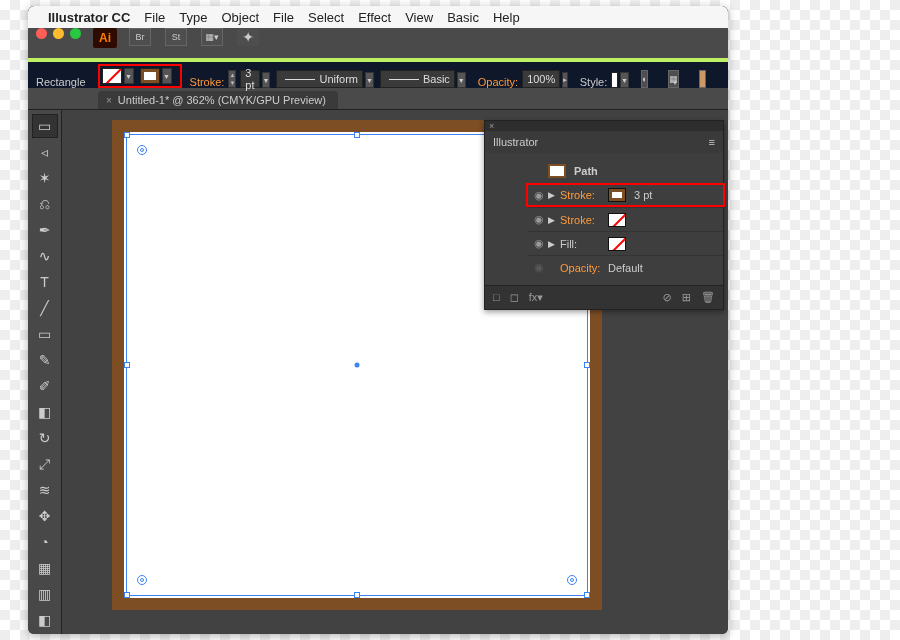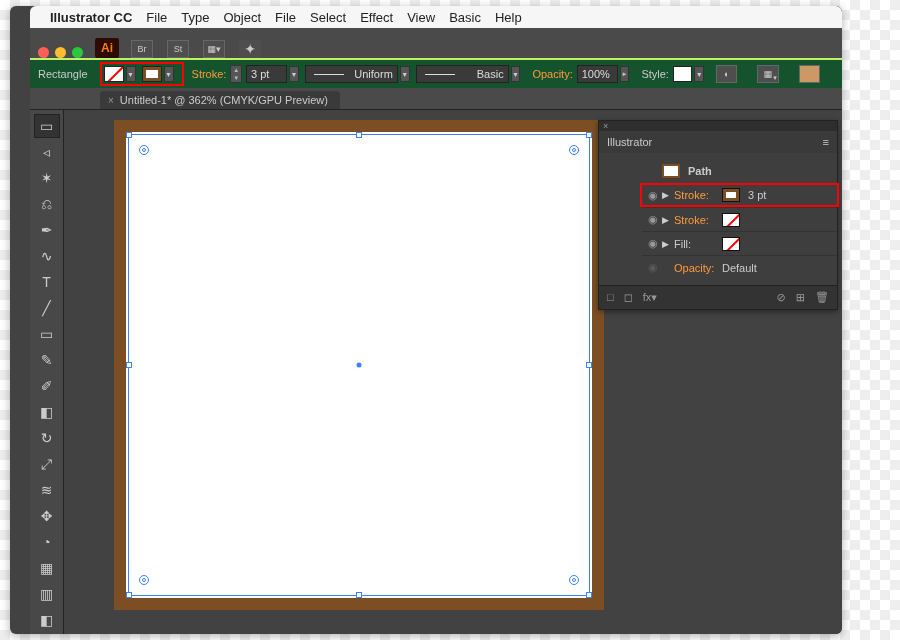--- a/index.html
+++ b/index.html
@@ -1,28 +1,28 @@
 <!DOCTYPE html>
 <html><head>
 <meta charset="utf-8">
 <style>
   * { box-sizing: border-box; margin: 0; padding: 0; }
   body { font-family: "Helvetica Neue", Arial, sans-serif; font-size: 12px; background: repeating-conic-gradient(#eee 0% 25%, #fff 0% 50%) 0 0/20px 20px; width: 900px; height: 640px; overflow: hidden; }
-  .window { position: absolute; left: 10px; top: 6px; width: 832px; height: 628px; background: #424242; border-radius: 6px; box-shadow: 0 2px 10px rgba(0,0,0,0.3); overflow: hidden; padding-left: 20px; }
+  .window { position: absolute; left: 28px; top: 6px; width: 700px; height: 628px; background: #424242; border-radius: 6px; box-shadow: 0 2px 10px rgba(0,0,0,0.3); overflow: hidden; }
   .mac-menubar { height: 22px; background: #f6f6f6; display: flex; align-items: center; padding: 0 10px; font-size: 13px; color: #222; border-top-left-radius: 6px; border-top-right-radius: 6px; }
   .apple { font-size: 15px; margin-right: 10px; }
   .app-title { font-weight: bold; margin-right: 14px; }
   .mac-menubar .menu-item { margin-right: 14px; }
-  .app-bar { height: 30px; background: #4a4a4a; display: flex; align-items: flex-end; padding: 0 8px; }
+  .app-bar { height: 30px; background: #4a4a4a; display: flex; align-items: flex-start; padding: 0 8px; }
   .traffic { display: flex; gap: 6px; margin-right: 12px; }
   .traffic span { width: 11px; height: 11px; border-radius: 50%; display: block; }
   .t-close { background: #ff5f57; } .t-min { background: #febc2e; } .t-max { background: #28c840; }
   .ai-logo { width: 24px; height: 20px; background: #2e0b00; color: #ff7b00; font-weight: bold; display: flex; align-items: center; justify-content: center; font-size: 12px; border-radius: 2px; margin-right: 12px; }
   .hdr-btn { width: 22px; height: 18px; border: 1px solid #666; margin-right: 14px; background: #4e4e4e; display: flex; align-items: center; justify-content: center; color: #ccc; font-size: 9px; }
-  .control-bar { height: 30px; background: #14532d; border-top: 2px solid #bef264; display: flex; align-items: center; padding: 0 8px; font-size: 11px; color: #ccc; }
+  .control-bar { height: 30px; background: #0f172a; border-top: 4px solid #bef264; display: flex; align-items: flex-end; padding: 0 8px; font-size: 11px; color: #ccc; }
   .ctrl-label { margin-right: 12px; }
   .swatch-group { display: flex; align-items: center; border: 2px solid red; padding: 2px; margin-right: 8px; }
   .swatch-btn { width: 20px; height: 16px; border: 1px solid #222; margin-right: 2px; display: flex; align-items: center; justify-content: center; position: relative; }
   .dd-arrow { width: 10px; height: 16px; background: #555; border: 1px solid #333; display: flex; align-items: center; justify-content: center; font-size: 7px; color: #ccc; margin-right: 6px; }
   .none-swatch { background: #fff; position: relative; overflow: hidden; }
   .none-swatch::after { content: ""; position: absolute; left: -3px; top: 50%; width: 26px; height: 2px; background: red; transform: rotate(-45deg); }
   .stroke-swatch { background: #7d4e24; }
   .stroke-swatch::after { content: ""; position: absolute; inset: 3px; background: #fff; }
   .orange { color: #ff9a3c; }
   .field { height: 18px; background: #3a3a3a; border: 1px solid #222; color: #ddd; padding: 0 4px; display: flex; align-items: center; margin-right: 2px; }

